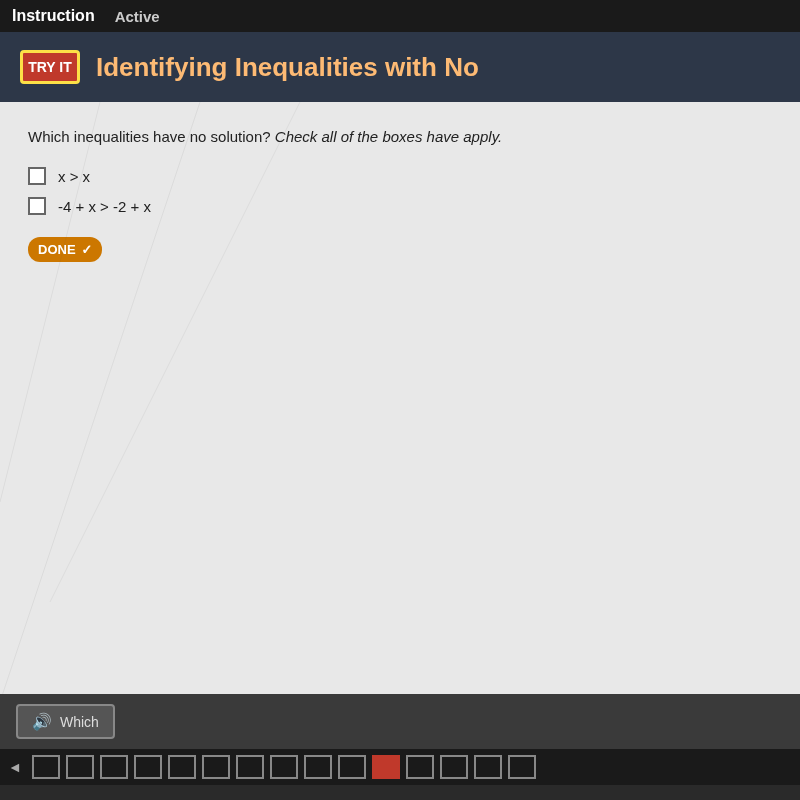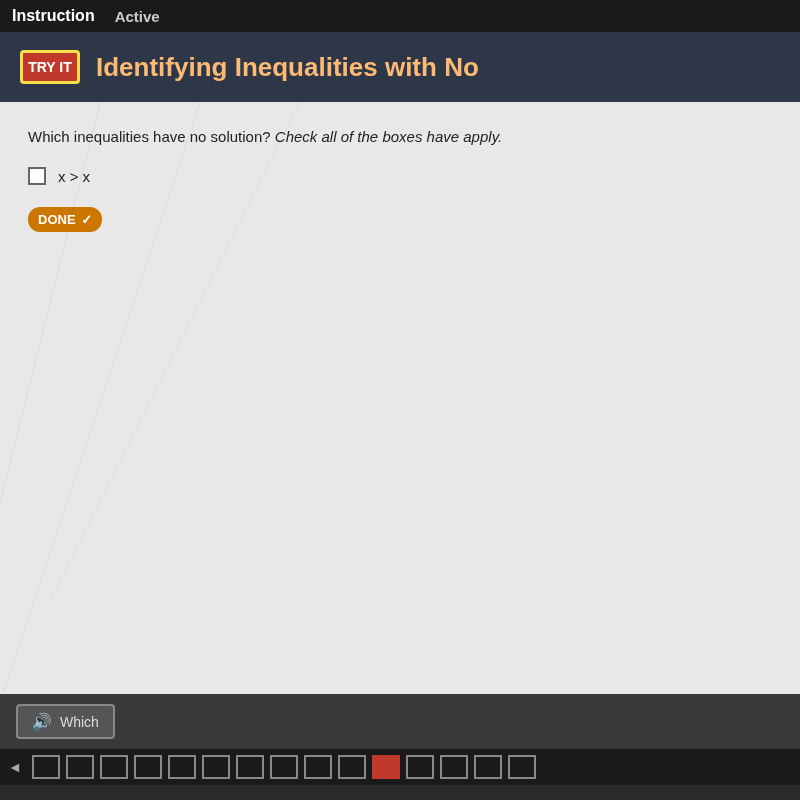--- a/index.html
+++ b/index.html
@@ -228,20 +228,24 @@
 
     <p class="question-text">
       Which inequalities have no solution? <em>Check all of the boxes have apply.</em>
     </p>
 
     <ul class="choices-list">
       <li class="choice-item">
         <span class="choice-checkbox"></span>
         <span class="choice-label">x &gt; x</span>
       </li>
+      <li class="choice-item">
+        <span class="choice-checkbox"></span>
+        <span class="choice-label">-4 + x &gt; -2 + x</span>
+      </li>
     </ul>
 
     <button class="done-button">
       <span>DONE</span>
       <span class="done-checkmark">✓</span>
     </button>
 
   </div>
 
   <div class="bottom-bar">

